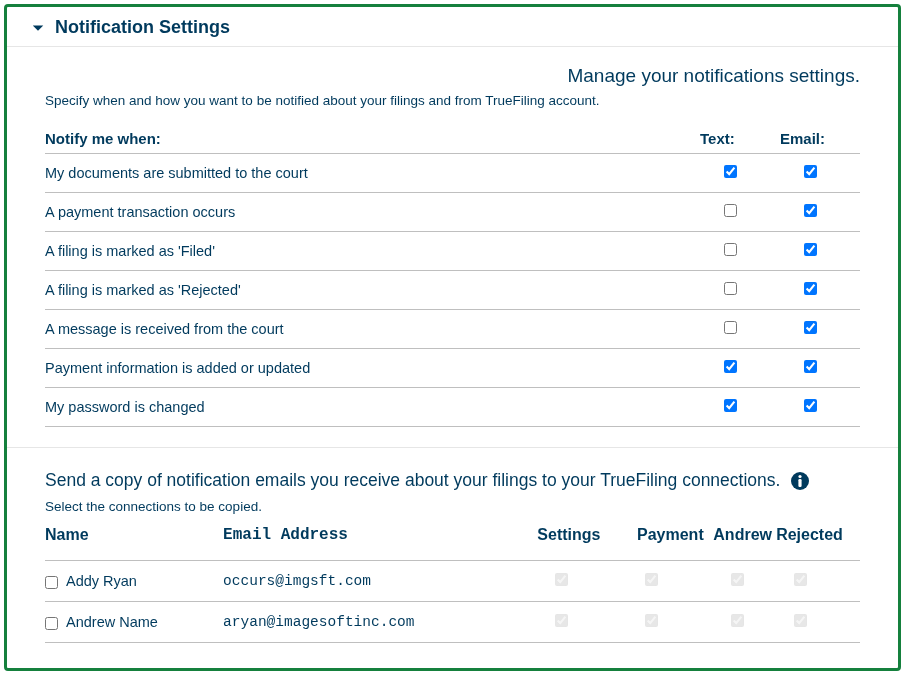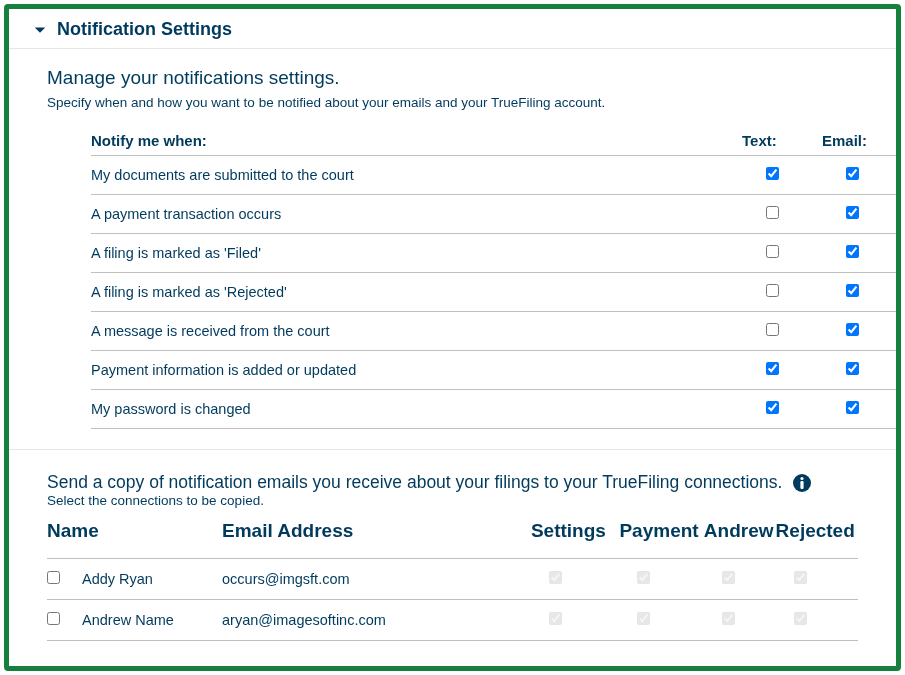--- a/index.html
+++ b/index.html
@@ -5,21 +5,21 @@
   * { box-sizing: border-box; margin: 0; padding: 0; }
   body {
     font-family: "Segoe UI", Arial, sans-serif;
     background: #fff;
     padding: 4px;
     width: 905px;
     height: 675px;
     color: #003a5d;
   }
   .panel {
-    border: 5px solid #15803d;
+    border: 3px solid #15803d;
     border-radius: 4px;
     width: 897px;
     height: 667px;
     overflow: hidden;
   }
   .panel-header {
     display: flex;
     align-items: center;
     gap: 10px;
     padding: 10px 20px 8px 24px;
@@ -35,30 +35,30 @@
     font-weight: 700;
     color: #003a5d;
   }
   .section {
     padding: 18px 38px 0 38px;
   }
   .section-title {
     font-size: 19px;
     color: #003a5d;
     margin-bottom: 6px;
+    text-align: right;
   }
   .section-sub {
     font-size: 13.5px;
     color: #003a5d;
     margin-bottom: 18px;
   }
   table.notify {
     width: 100%;
     border-collapse: collapse;
-    margin-left: 44px;
   }
   table.notify th {
     text-align: left;
     font-size: 15px;
     font-weight: 700;
     color: #003a5d;
     padding: 4px 0 6px 0;
     border-bottom: 1px solid #bfbfbf;
   }
   table.notify th.col-text,
@@ -82,76 +82,76 @@
   }
   .section2 {
     padding: 22px 38px 0 38px;
   }
   .section2-title {
     font-size: 17.5px;
     color: #003a5d;
     display: flex;
     align-items: center;
     gap: 10px;
-    margin-bottom: 0;
+    margin-bottom: 8px;
   }
   .info-icon {
     width: 20px; height: 20px;
     flex: 0 0 auto;
   }
   .section2-sub {
     font-size: 13.5px;
     color: #003a5d;
     margin-bottom: 8px;
   }
   table.conn {
     width: 100%;
     border-collapse: collapse;
   }
   table.conn th {
     text-align: left;
-    font-size: 19px;
+    font-size: 16px;
     font-weight: 700;
     color: #003a5d;
     padding: 4px 0 16px 0;
     border-bottom: 1px solid #bfbfbf;
   }
   table.conn td {
     font-size: 14.5px;
     color: #003a5d;
     padding: 12px 0;
     border-bottom: 1px solid #bfbfbf;
     vertical-align: middle;
   }
   table.conn .col-name   { width: 170px; }
-  table.conn .col-email  { width: 300px; }
+  table.conn .col-email  { width: 300px; font-family: Liberation Mono, monospace; }
   table.conn .col-sub    { width: 86px; }
-  table.conn .col-pay    { width: 82px; }
+  table.conn .col-pay    { width: 82px; text-align: center; }
   table.conn .col-filed  { width: 60px; }
   table.conn .col-rej    { width: 80px; }
   table.conn td.cb { text-align: left; padding-left: 18px; }
-  .name-cell { display:flex; align-items:flex-start; gap:22px; }
+  .name-cell { display:flex; align-items:flex-end; gap:8px; }
 </style>
 </head>
 <body>
 
 <div class="panel">
 
   <div class="panel-header">
     <span class="chevron">
       <svg viewBox="0 0 16 16" width="14" height="14">
           <path d="M2 5 L8 11 L14 5 Z" fill="#003a5d"></path>
         </svg>
     </span>
     <span class="panel-title">Notification Settings</span>
   </div>
 
   <div class="section">
     <div class="section-title">Manage your notifications settings.</div>
-    <div class="section-sub">Specify when and how you want to be notified about your emails and your TrueFiling account.</div>
+    <div class="section-sub">Specify when and how you want to be notified about your filings and from TrueFiling account.</div>
 
     <table class="notify">
       <thead>
         <tr>
           <th>Notify me when:</th>
           <th class="col-text">Text:</th>
           <th class="col-email">Email:</th>
           <th class="spacer"></th>
         </tr>
       </thead>

